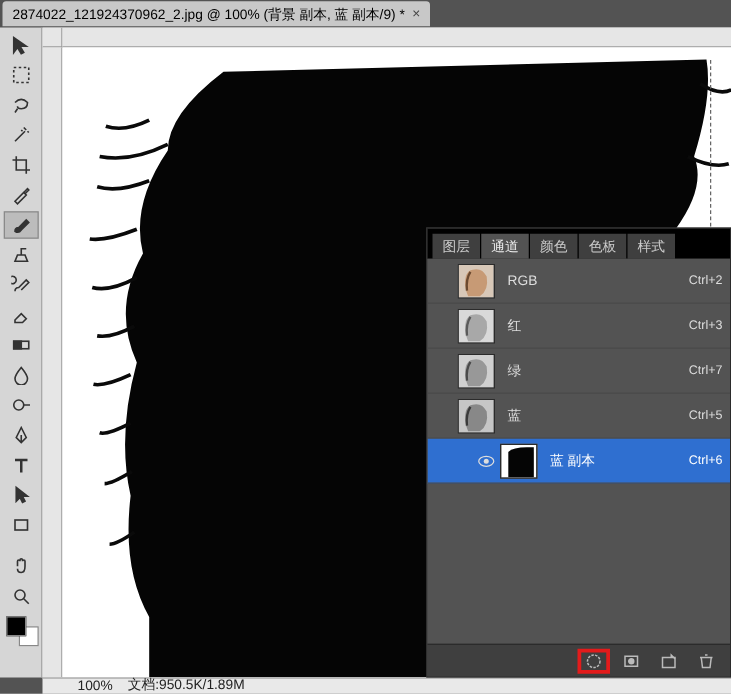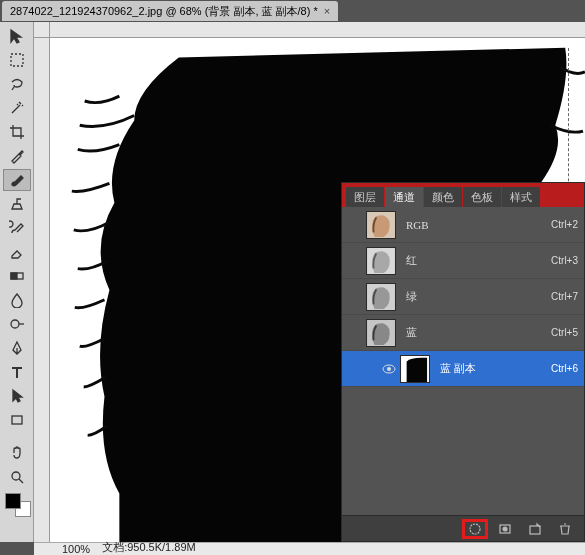--- a/index.html
+++ b/index.html
@@ -28,42 +28,42 @@
 .ruler-corner { position: absolute; left: 0; top: 0; width: 16px; height: 16px; background: #e6e6e6; border-right: 1px solid #9a9a9a; border-bottom: 1px solid #9a9a9a; }
 .canvas { position: absolute; left: 16px; top: 16px; right: 0; bottom: 0; background: #fff; }
 .silhouette { width: 100%; height: 100%; }
 .sel-border { position: absolute; right: 16px; top: 10px; bottom: 10px; border-right: 1px dashed #666; }
 
 
 .status-bar { position: absolute; left: 34px; right: 0; bottom: 0; height: 13px; background: #e9e9e9; border-top: 1px solid #aaa; display: flex; align-items: flex-end; gap: 12px; padding-left: 28px; color: #222; font-size: 10px; }
 
 
 .panel { position: absolute; right: 0; top: 182px; width: 244px; bottom: 13px; background: #535353; border: 1px solid #2b2b2b; display: flex; flex-direction: column; }
-.panel-tabs { height: 24px; background: #b91c1c; display: flex; align-items: flex-end; padding-left: 4px; gap: 1px; }
+.panel-tabs { height: 24px; background: #000000; display: flex; align-items: flex-end; padding-left: 4px; gap: 1px; }
 .ptab { height: 20px; padding: 0 8px; display: flex; align-items: center; color: #ccc; background: #3f3f3f; }
 .ptab.active { background: #535353; color: #eee; }
 .panel-body { flex: 1; background: #535353; overflow: hidden; }
 .ch-row { height: 36px; display: flex; align-items: center; padding: 0 6px 0 2px; color: #ddd; border-bottom: 1px solid #4a4a4a; }
 .ch-row.selected { background: #2f6fd0; color: #fff; padding-left: 36px; }
 .eye { width: 22px; height: 36px; display: flex; align-items: center; justify-content: center; }
 .thumb { width: 30px; height: 28px; background: #888; border: 1px solid #2b2b2b; display: flex; align-items: center; justify-content: center; overflow: hidden; }
 .thumb svg { width: 100%; height: 100%; }
-.ch-label { flex: 1; padding-left: 10px; font-family: Liberation Serif, serif; }
+.ch-label { flex: 1; padding-left: 10px; }
 .ch-short { width: 46px; text-align: right; font-size: 10px; }
 .panel-footer { height: 26px; background: #3f3f3f; border-top: 1px solid #2b2b2b; display: flex; justify-content: flex-end; align-items: center; gap: 4px; padding-right: 6px; }
 .pf-btn { width: 26px; height: 20px; display: flex; align-items: center; justify-content: center; }
 .pf-btn svg { stroke: #bbb; fill: none; stroke-width: 1.2; }
 .highlight-box { border: 3px solid #e31b1b; }
 </style>
 </head>
 <body>
 
 <div class="doc-tab-bar">
   <div class="doc-tab">
-    <span>2874022_121924370962_2.jpg @ 68% (背景 副本, 蓝 副本/8) *</span>
+    <span>2874022_121924370962_2.jpg @ 100% (背景 副本, 蓝 副本/9) *</span>
     <span class="close">×</span>
   </div>
 </div>
 
 <div class="toolbox">
   <div class="tool">
       <svg viewBox="0 0 16 16">
         <path d="M2 2 L2 14 L5 10 L8 15 L10 14 L7 9 L12 9 Z" fill="#333"></path>
       </svg>
     </div>

